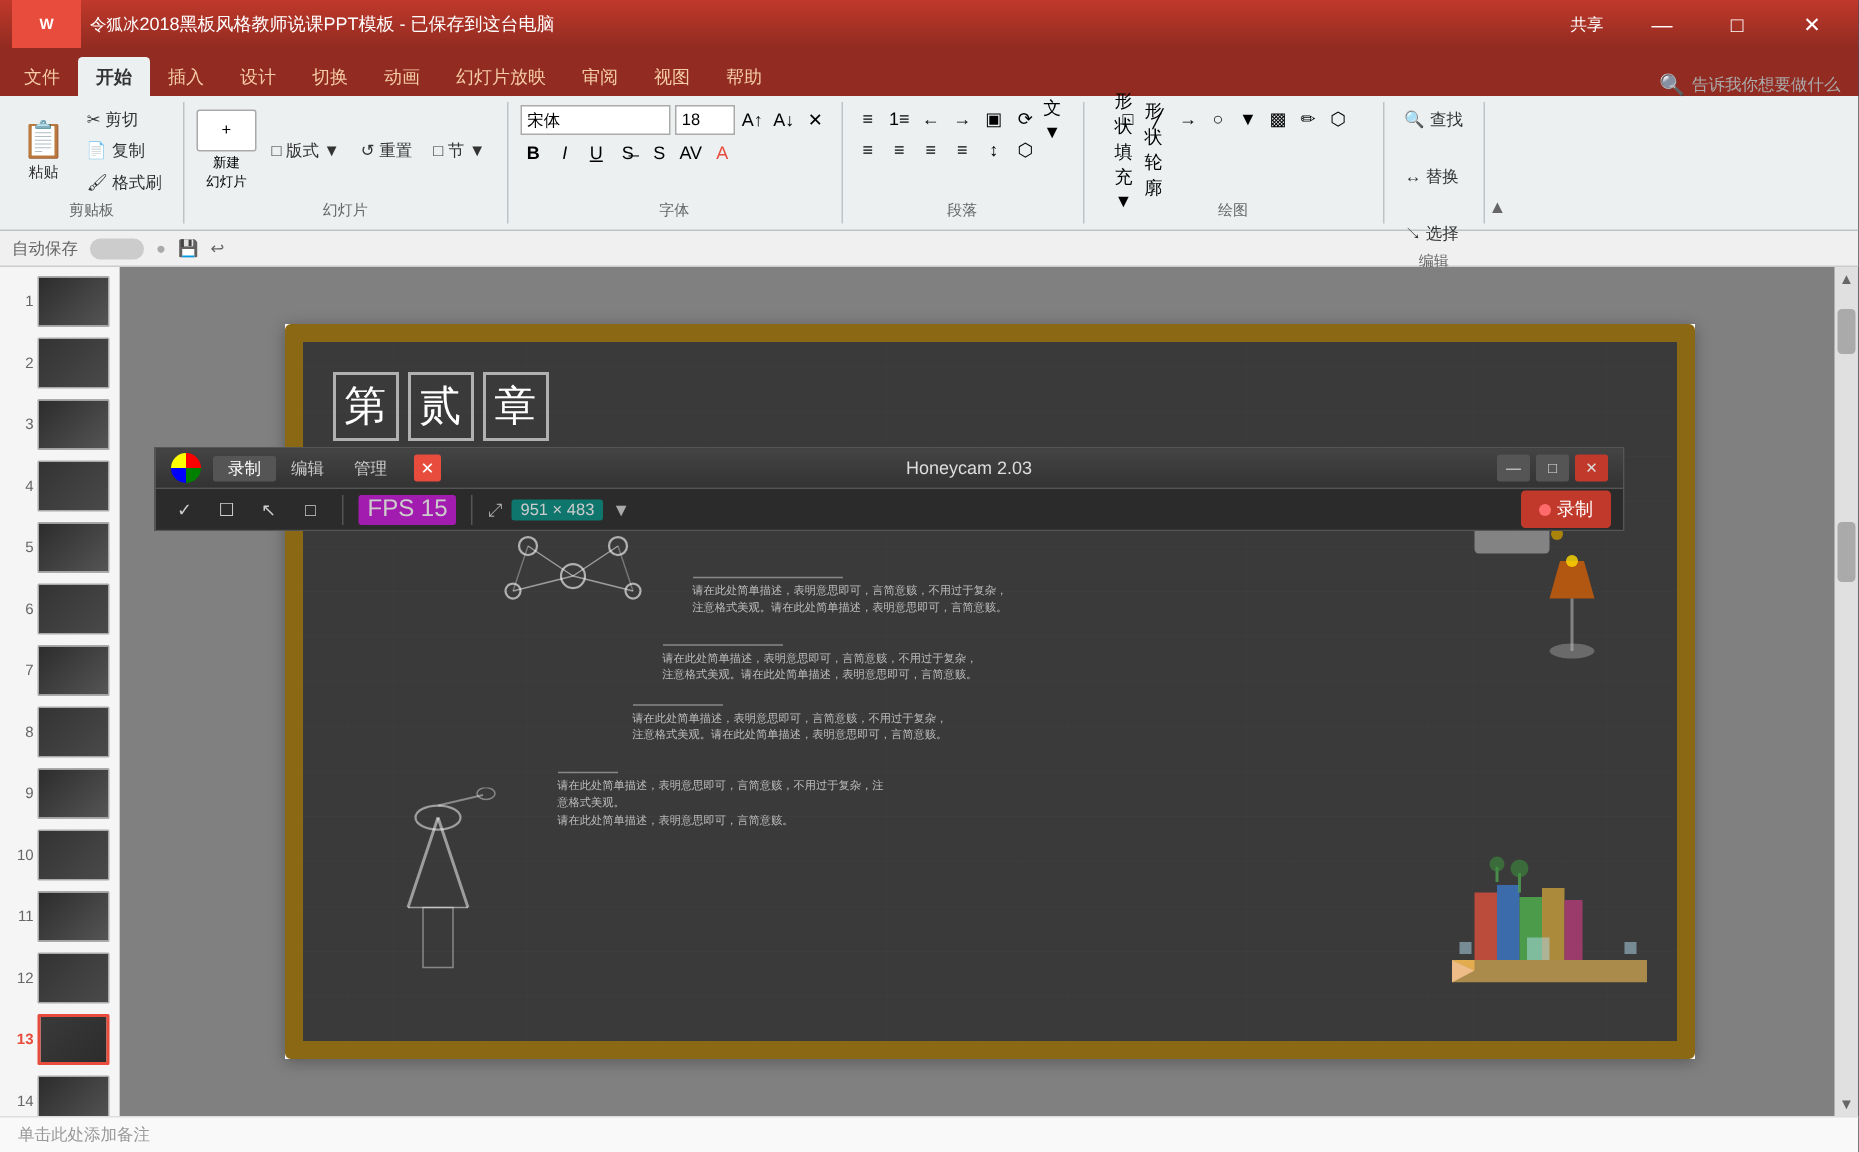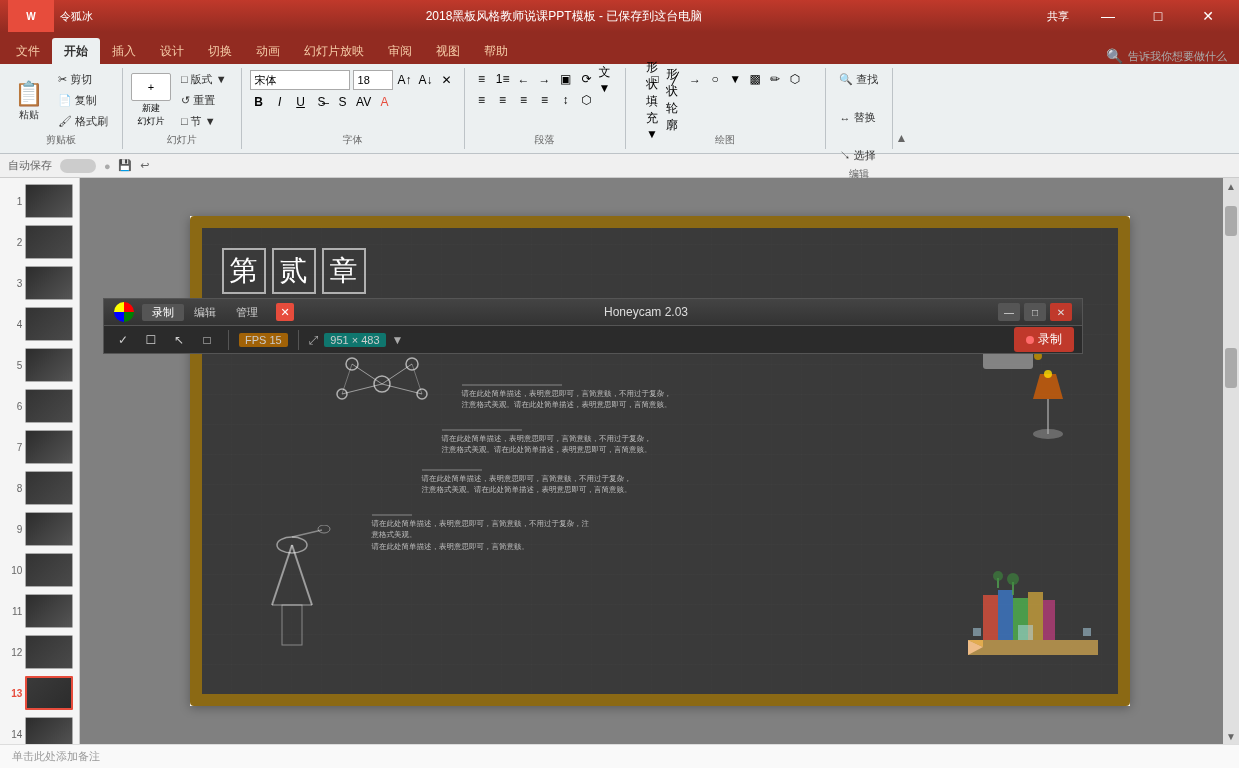--- a/index.html
+++ b/index.html
@@ -5,21 +5,21 @@
     * { margin: 0; padding: 0; box-sizing: border-box; }
     body { width: 1239px; height: 768px; overflow: hidden; font-family: 'Microsoft YaHei', SimSun, sans-serif; background: #1a1a2e; }
 
     
     .title-bar {
       width: 100%; height: 32px; background: linear-gradient(to bottom, #c0392b, #922b21);
       display: flex; align-items: center; justify-content: space-between; padding: 0 8px;
       color: white; font-size: 12px;
     }
     .title-bar-left { display: flex; align-items: center; gap: 6px; }
-    .title-bar-center { flex: 1; text-align: center; font-size: 12px; }
+    .title-bar-center { flex: 1; text-align: left; font-size: 12px; }
     .title-bar-right { display: flex; align-items: center; gap: 4px; }
     .title-btn { width: 46px; height: 32px; display: flex; align-items: center; justify-content: center; cursor: pointer; font-size: 14px; color: white; }
     .logo-box { background: #e74c3c; width: 46px; height: 32px; display: flex; align-items: center; justify-content: center; font-size: 11px; color: white; font-weight: bold; }
 
     
     .ribbon-tabs {
       width: 100%; height: 32px; background: #922b21;
       display: flex; align-items: flex-end; padding: 0 4px;
     }
     .ribbon-tab {
@@ -122,21 +122,21 @@
     .hc-btn { width: 22px; height: 18px; background: #555; border-radius: 2px; display: flex; align-items: center; justify-content: center; cursor: pointer; font-size: 10px; color: #ddd; }
     .hc-btn.close-btn { background: #c0392b; }
     .hc-tab { padding: 1px 10px; font-size: 11px; color: #ccc; cursor: pointer; }
     .hc-tab.active { background: #555; border-radius: 2px; color: white; }
     .hc-close-x { width: 18px; height: 18px; background: #e74c3c; border-radius: 2px; display: flex; align-items: center; justify-content: center; color: white; font-size: 11px; cursor: pointer; }
     .hc-logo { width: 20px; height: 20px; border-radius: 50%; background: conic-gradient(red 0deg 90deg, green 90deg 180deg, blue 180deg 270deg, yellow 270deg 360deg); }
     .honeycam-toolbar-row {
       height: 32px; background: #2b2b2b; display: flex; align-items: center; padding: 0 8px; gap: 6px; border-top: 1px solid #555;
     }
     .hc-icon-btn { width: 22px; height: 22px; display: flex; align-items: center; justify-content: center; cursor: pointer; color: #ccc; font-size: 12px; }
-    .hc-fps { font-size: 11px; color: #ccc; background: #a16207; padding: 1px 6px; border-radius: 2px; cursor: pointer; }
+    .hc-fps { font-size: 16px; color: #ccc; background: #a21caf; padding: 1px 6px; border-radius: 2px; cursor: pointer; }
     .hc-size { font-size: 11px; color: #ccc; background: #0f766e; padding: 1px 6px; border-radius: 2px; cursor: pointer; }
     .hc-record-btn {
       margin-left: auto; background: #c0392b; color: white; padding: 4px 12px;
       border-radius: 3px; font-size: 12px; cursor: pointer; display: flex; align-items: center; gap: 4px;
     }
     .hc-record-dot { width: 8px; height: 8px; background: #ff6b6b; border-radius: 50%; }
 
     
     .note-area {
       width: 100%; height: 24px; background: #f9f9f9; border-top: 1px solid #ddd;
@@ -201,21 +201,21 @@
     <div class="ribbon-group-label">剪贴板</div>
   </div>
 
   <div class="ribbon-group">
     <div style="display:flex;gap:4px;align-items:center;flex:1;">
       <div style="display:flex;flex-direction:column;align-items:center;">
         <div style="width:40px;height:28px;background:#fff;border:1px solid #aaa;border-radius:2px;display:flex;align-items:center;justify-content:center;font-size:11px;cursor:pointer;">+</div>
         <span style="font-size:9px;margin-top:1px;">新建</span>
         <span style="font-size:9px;">幻灯片</span>
       </div>
-      <div style="display:flex;flex-direction:column;gap:2px;">
+      <div style="display:flex;flex-direction:row;gap:2px;">
         <div class="ribbon-small-btn">□ 版式 ▼</div>
         <div class="ribbon-small-btn">↺ 重置</div>
         <div class="ribbon-small-btn">□ 节 ▼</div>
       </div>
     </div>
     <div class="ribbon-group-label">幻灯片</div>
   </div>
 
   <div class="ribbon-group" style="min-width:180px;">
     <div style="flex:1;display:flex;flex-direction:column;gap:3px;">

